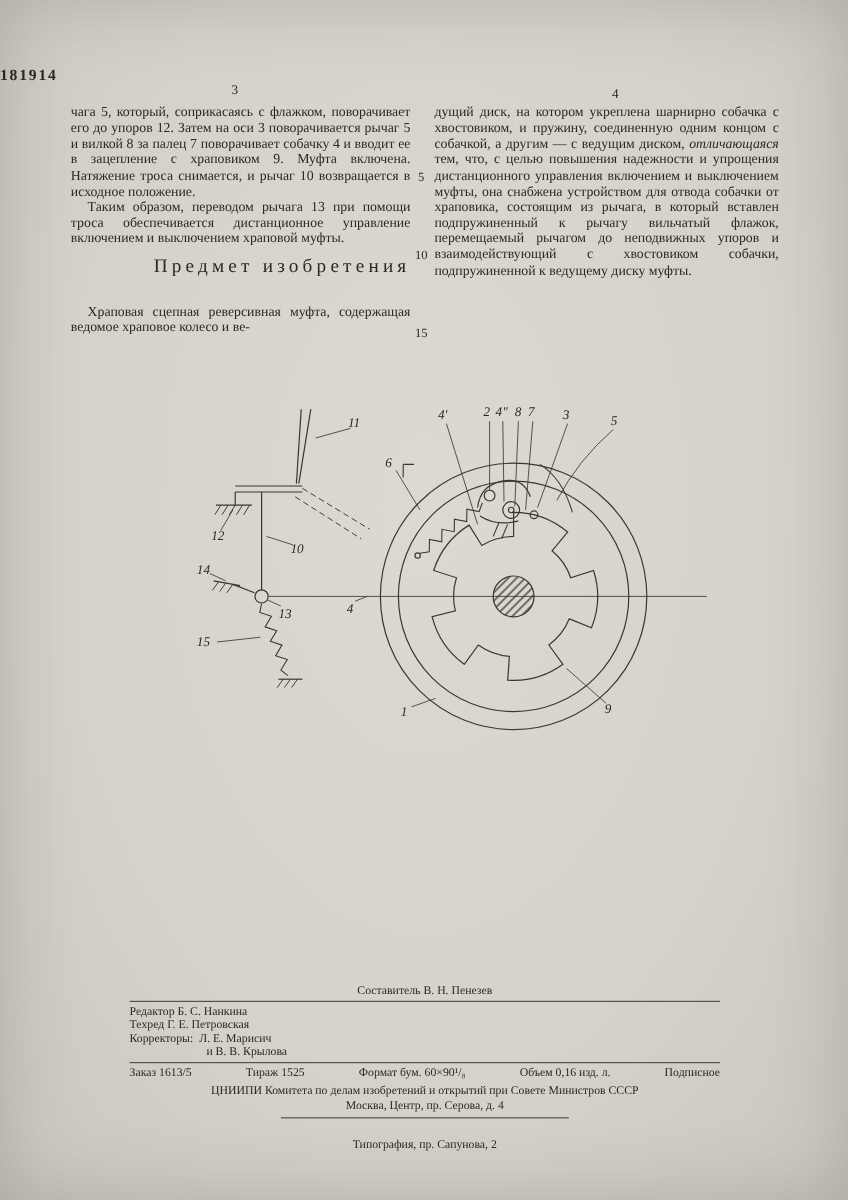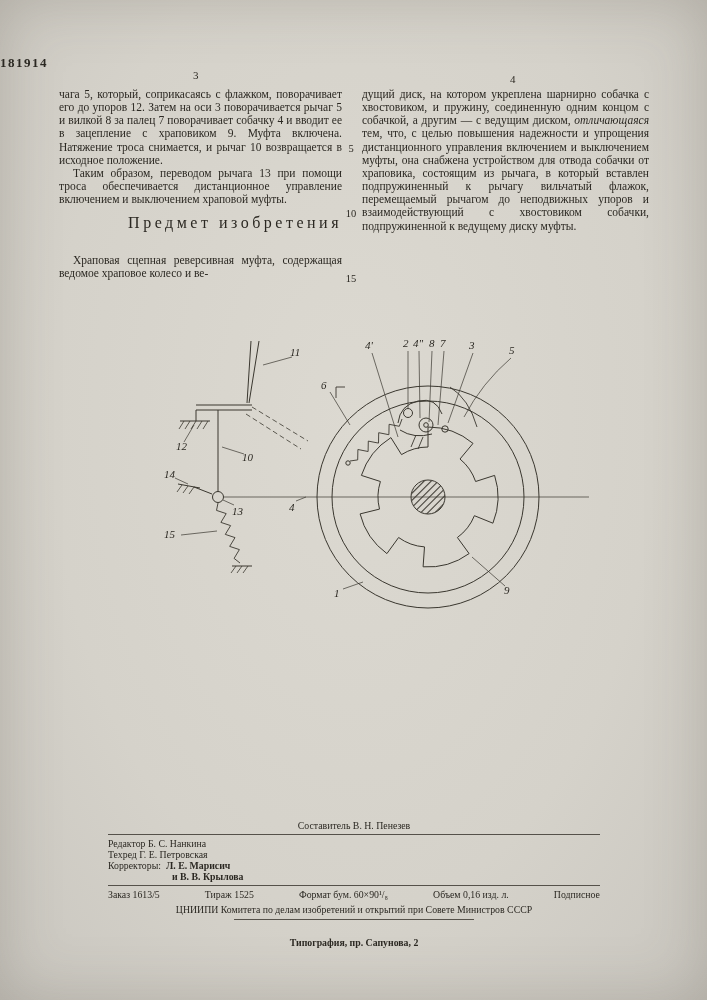--- a/index.html
+++ b/index.html
@@ -44,25 +44,25 @@
   .figure text { font-family:"Liberation Serif", serif; }
   .footer {
     position:absolute; left:108px; top:820px; width:492px;
     font-size:9.8px; line-height:11px;
   }
   .footer .center { text-align:center; }
   .rule { border-top:1px solid #55514a; margin:3px 0; }
   .rule.short { width:240px; margin:4px auto; }
   .credits-row { display:flex; justify-content:flex-start; align-items:flex-start; margin:2px 0 3px;flex-direction:column; }
   .correctors { display:flex; gap:5px; }
-  .corr-names { display:flex; flex-direction:column;font-weight:bold; }
+  .corr-names { display:flex; flex-direction:column; }
   .corr-names span:last-child { padding-left:6px; }
   .order-row { display:flex; justify-content:space-between; margin:3px 0 4px;gap:20px; }
   .org-row { text-align:center; margin-top:1px; }
-  .print-row { text-align:center; margin-top:17px;font-weight:bold; }
+  .print-row { text-align:center; margin-top:17px; }
 </style>
 </head>
 <body>
 
 <div class="page">
 
   <div class="patent-number">181914</div>
   <div class="colnum left">3</div>
   <div class="colnum right">4</div>
 
@@ -197,17 +197,18 @@
     </div>
     <div class="rule"></div>
     <div class="order-row">
       <span>Заказ 1613/5</span>
       <span>Тираж 1525</span>
       <span>Формат бум. 60×90¹/₈</span>
       <span>Объем 0,16 изд. л.</span>
       <span>Подписное</span>
     </div>
     <div class="org-row">ЦНИИПИ Комитета по делам изобретений и открытий при Совете Министров СССР</div>
+    <div class="org-row">Москва, Центр, пр. Серова, д. 4</div>
     <div class="rule short"></div>
     <div class="print-row">Типография, пр. Сапунова, 2</div>
   </div>
 
 </div>
 
 </body></html>

